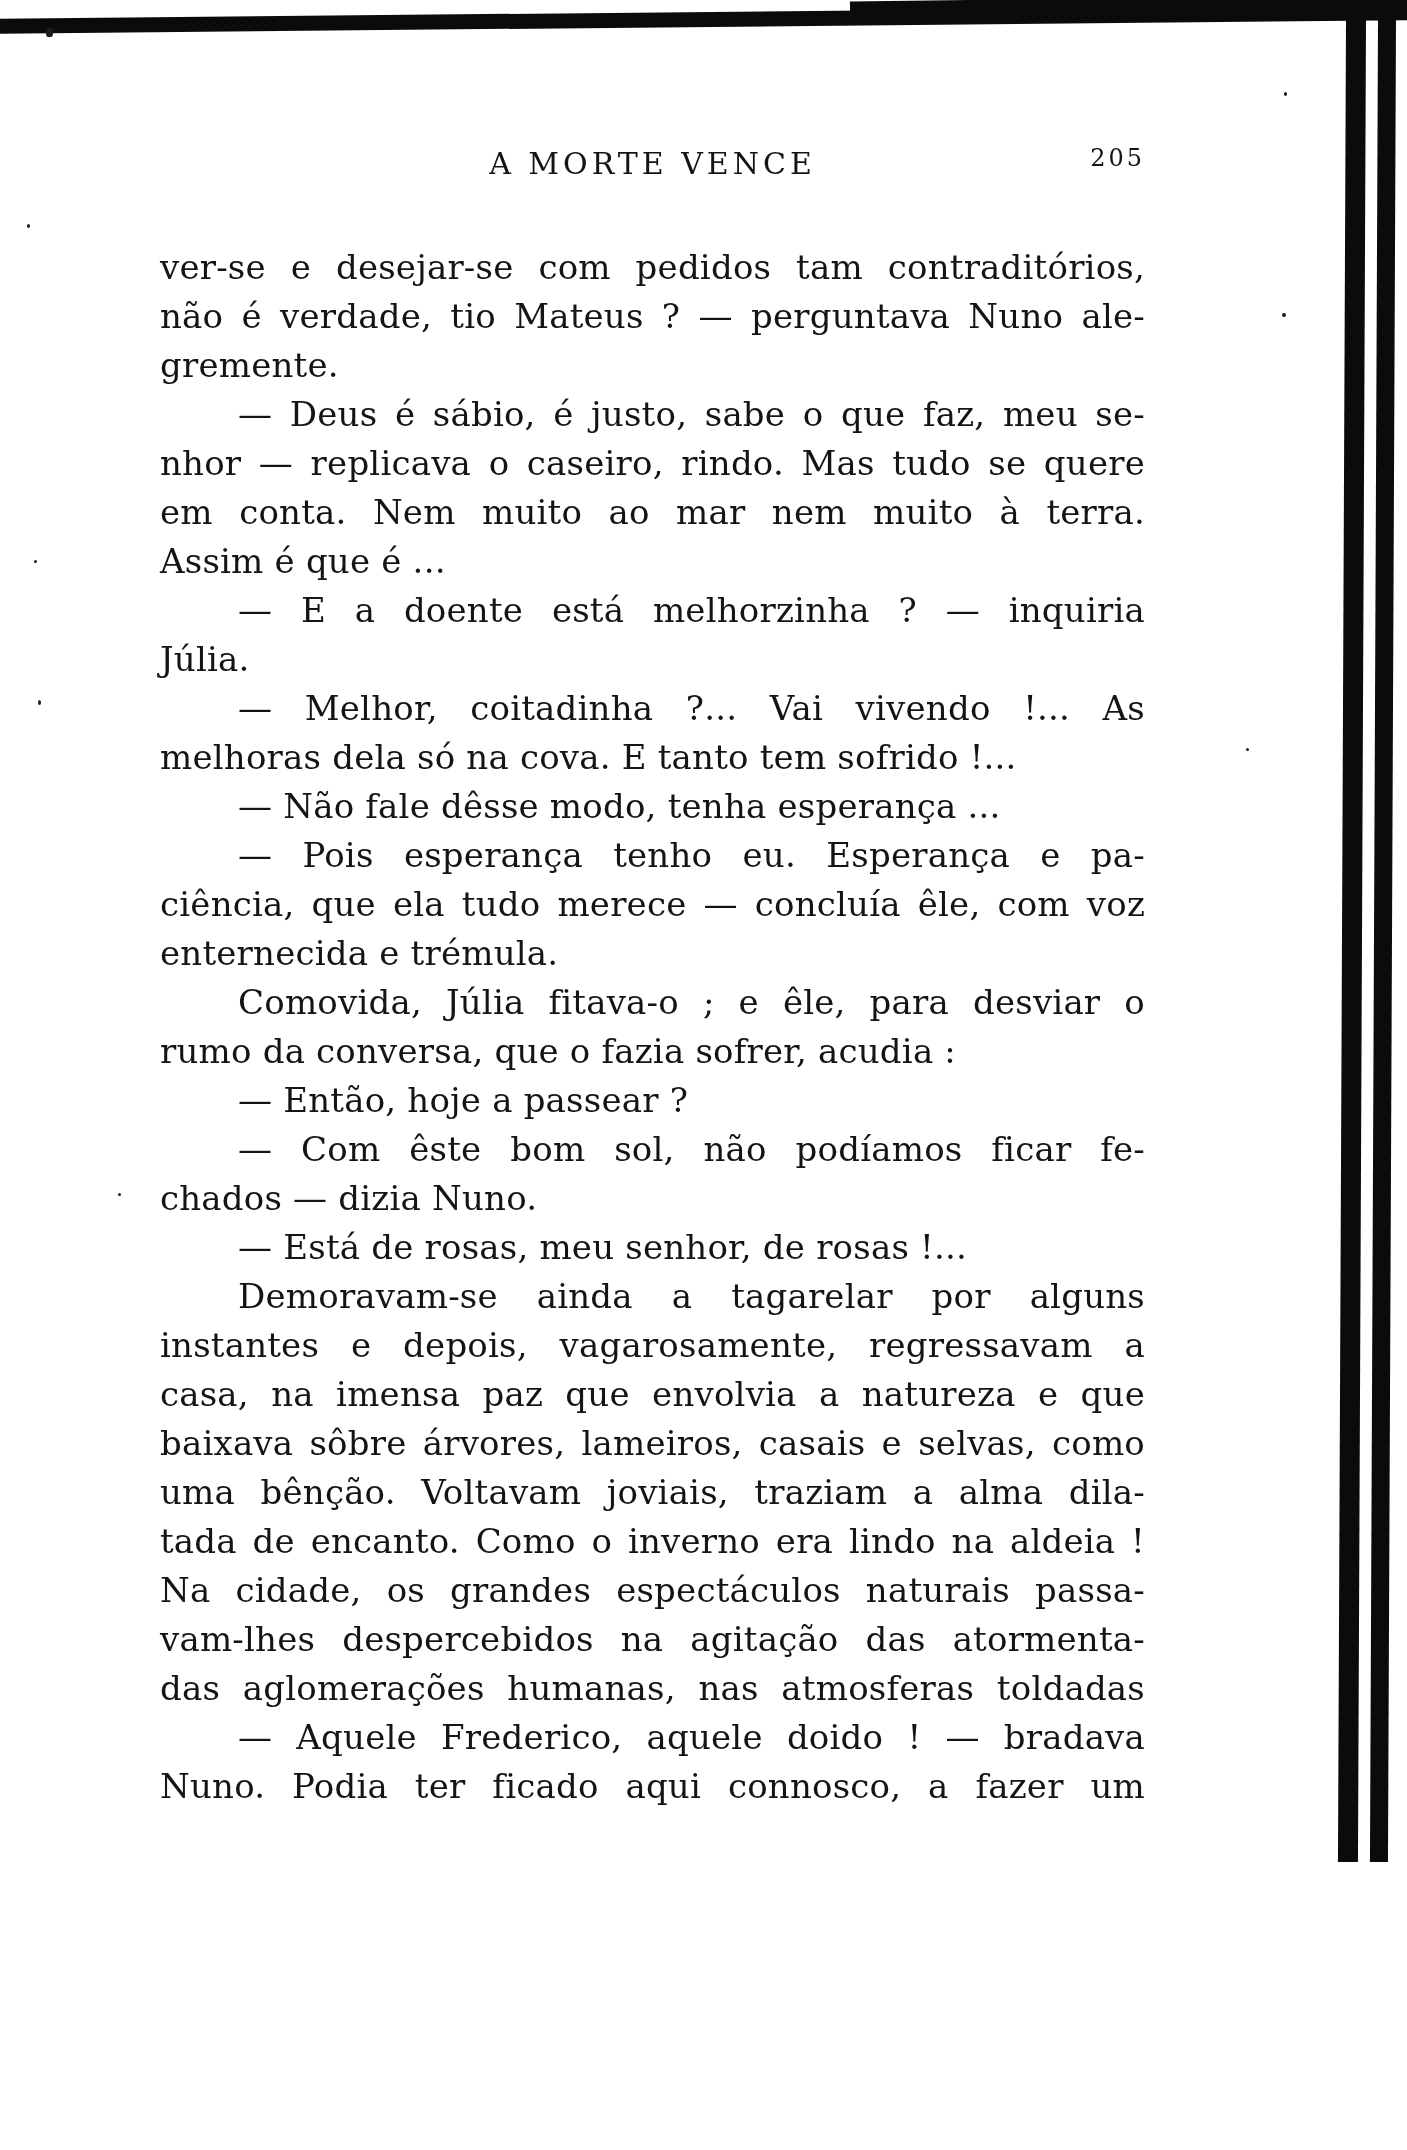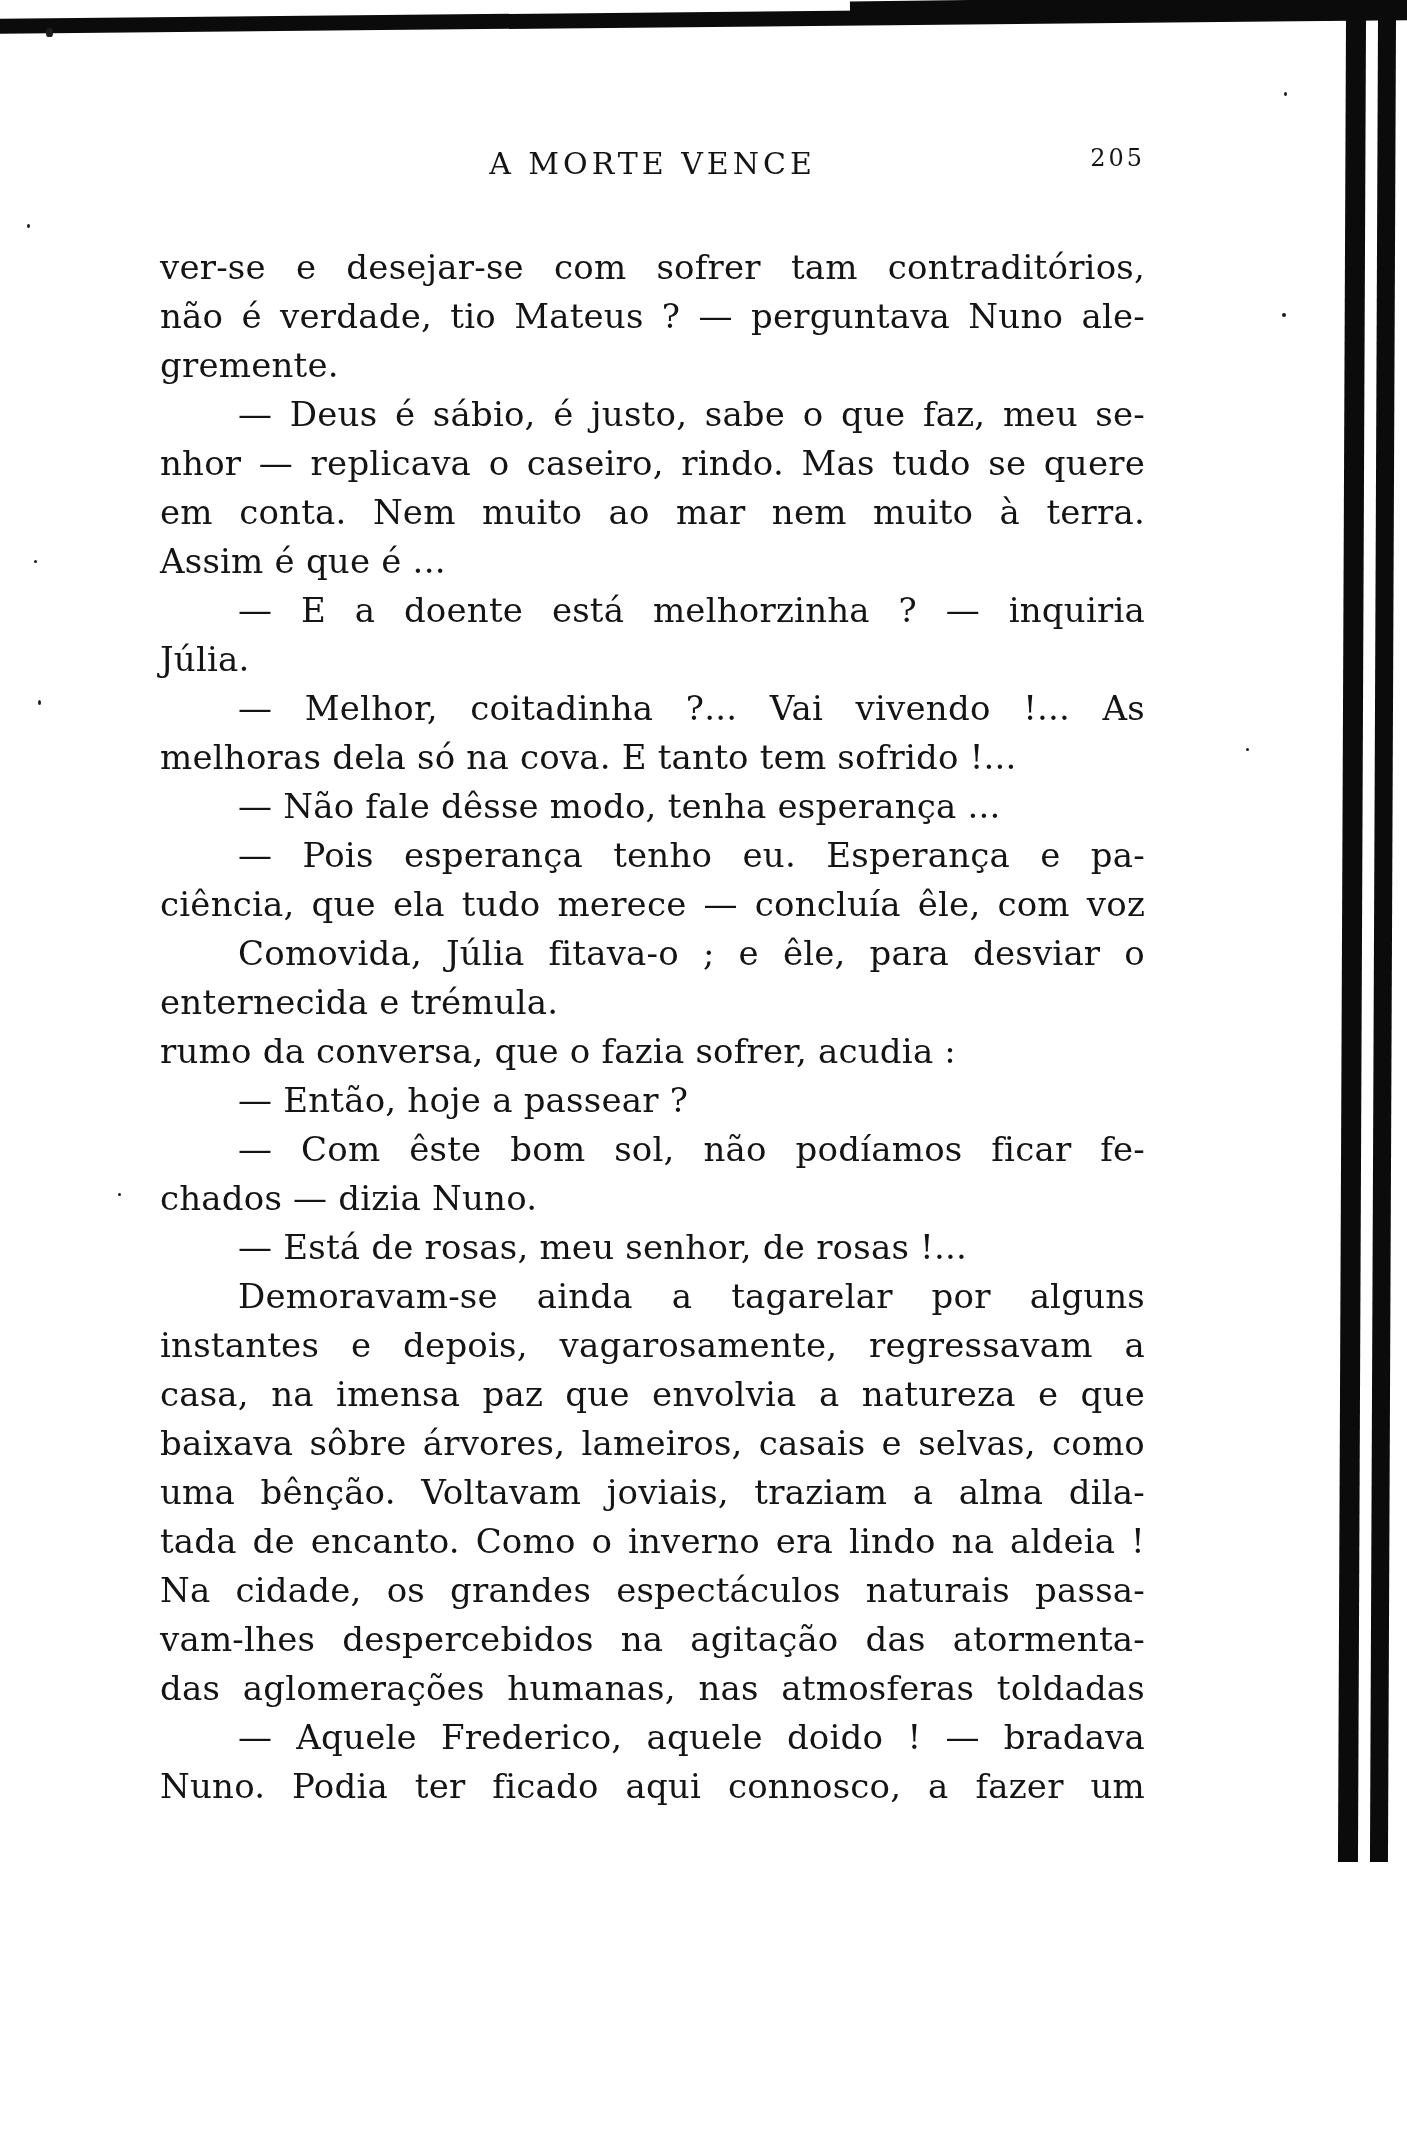--- a/index.html
+++ b/index.html
@@ -101,36 +101,36 @@
   <div class="speck sp7"></div>
   <div class="speck sp8"></div>
   <div class="speck sp9"></div>
 
   <div class="header">
     <span class="running-title">A MORTE VENCE</span>
     <span class="page-number">205</span>
   </div>
 
   <div class="body-text" id="body-text">
-      <div class="line">ver-se e desejar-se com sofrer tam contraditórios,</div>
+      <div class="line">ver-se e desejar-se com pedidos tam contraditórios,</div>
       <div class="line">não é verdade, tio Mateus ? — perguntava Nuno ale-</div>
       <div class="line end">gremente.</div>
       <div class="line indent">— Deus é sábio, é justo, sabe o que faz, meu se-</div>
       <div class="line">nhor — replicava o caseiro, rindo. Mas tudo se quere</div>
       <div class="line">em conta. Nem muito ao mar nem muito à terra.</div>
       <div class="line end">Assim é que é ...</div>
       <div class="line indent">— E a doente está melhorzinha ? — inquiria</div>
       <div class="line end">Júlia.</div>
       <div class="line indent">— Melhor, coitadinha ?... Vai vivendo !... As</div>
       <div class="line end">melhoras dela só na cova. E tanto tem sofrido !...</div>
       <div class="line indent end">— Não fale dêsse modo, tenha esperança ...</div>
       <div class="line indent">— Pois esperança tenho eu. Esperança e pa-</div>
       <div class="line">ciência, que ela tudo merece — concluía êle, com voz</div>
+      <div class="line end">enternecida e trémula.</div>
       <div class="line indent">Comovida, Júlia fitava-o ; e êle, para desviar o</div>
-      <div class="line end">enternecida e trémula.</div>
       <div class="line end">rumo da conversa, que o fazia sofrer, acudia :</div>
       <div class="line indent end">— Então, hoje a passear ?</div>
       <div class="line indent">— Com êste bom sol, não podíamos ficar fe-</div>
       <div class="line end">chados — dizia Nuno.</div>
       <div class="line indent end">— Está de rosas, meu senhor, de rosas !...</div>
       <div class="line indent">Demoravam-se ainda a tagarelar por alguns</div>
       <div class="line">instantes e depois, vagarosamente, regressavam a</div>
       <div class="line">casa, na imensa paz que envolvia a natureza e que</div>
       <div class="line">baixava sôbre árvores, lameiros, casais e selvas, como</div>
       <div class="line">uma bênção. Voltavam joviais, traziam a alma dila-</div>

